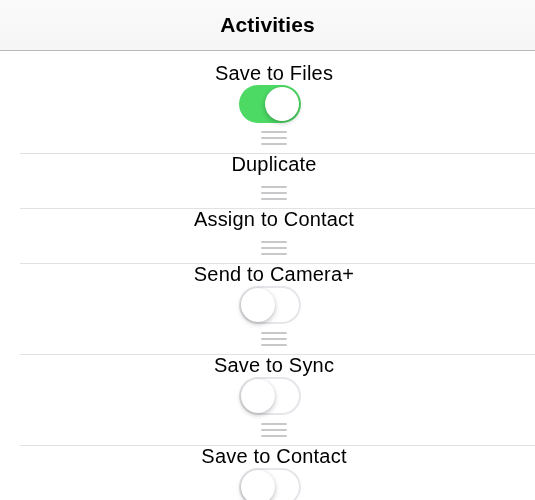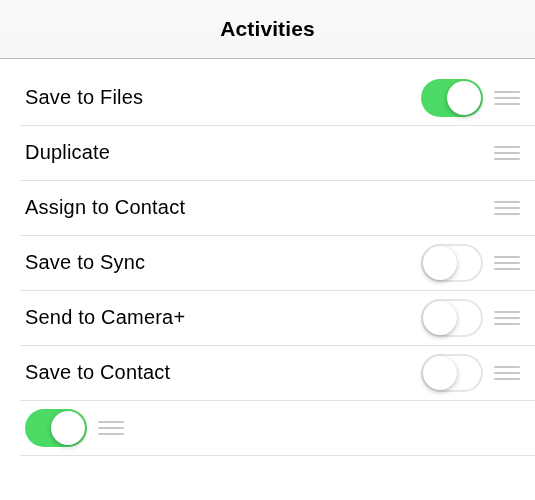--- a/index.html
+++ b/index.html
@@ -10,21 +10,21 @@
     }
     body {
       font-family: -apple-system, "Helvetica Neue", Helvetica, Arial, sans-serif;
       background: #ffffff;
       width: 535px;
       height: 500px;
       overflow: hidden;
     }
     .navbar {
       position: relative;
-      height: 59px;
+      height: 51px;
       background: linear-gradient(#fafafa, #f6f6f6);
       border-bottom: 1px solid #b9b9bb;
       display: flex;
       align-items: center;
       justify-content: center;
     }
     .navbar-title {
       font-size: 21px;
       font-weight: 600;
       color: #000000;
@@ -45,20 +45,21 @@
     .list {
       padding-top: 11px;
     }
     .row {
       display: flex;
       align-items: center;
       min-height: 55px;
       padding-left: 25px;
       padding-right: 12px;
       position: relative;
+      flex-direction: column;
     }
     .row + .row::before {
       content: "";
       position: absolute;
       top: 0;
       left: 20px;
       right: 0;
       height: 1px;
       background: #e2e2e4;
     }
@@ -163,34 +164,34 @@
     <div class="row">
       <div class="row-label">Assign to Contact</div>
       <div class="toggle-area"></div>
       <div class="drag-handle">
         <div class="drag-line"></div>
         <div class="drag-line"></div>
         <div class="drag-line"></div>
       </div>
     </div>
     <div class="row">
+      <div class="row-label">Send to Camera+</div>
+      <div class="toggle-area">
+        <div class="switch off">
+          <div class="switch-knob"></div>
+        </div>
+      </div>
+      <div class="drag-handle">
+        <div class="drag-line"></div>
+        <div class="drag-line"></div>
+        <div class="drag-line"></div>
+      </div>
+    </div>
+    <div class="row">
       <div class="row-label">Save to Sync</div>
-      <div class="toggle-area">
-        <div class="switch off">
-          <div class="switch-knob"></div>
-        </div>
-      </div>
-      <div class="drag-handle">
-        <div class="drag-line"></div>
-        <div class="drag-line"></div>
-        <div class="drag-line"></div>
-      </div>
-    </div>
-    <div class="row">
-      <div class="row-label">Send to Camera+</div>
       <div class="toggle-area">
         <div class="switch off">
           <div class="switch-knob"></div>
         </div>
       </div>
       <div class="drag-handle">
         <div class="drag-line"></div>
         <div class="drag-line"></div>
         <div class="drag-line"></div>
       </div>

